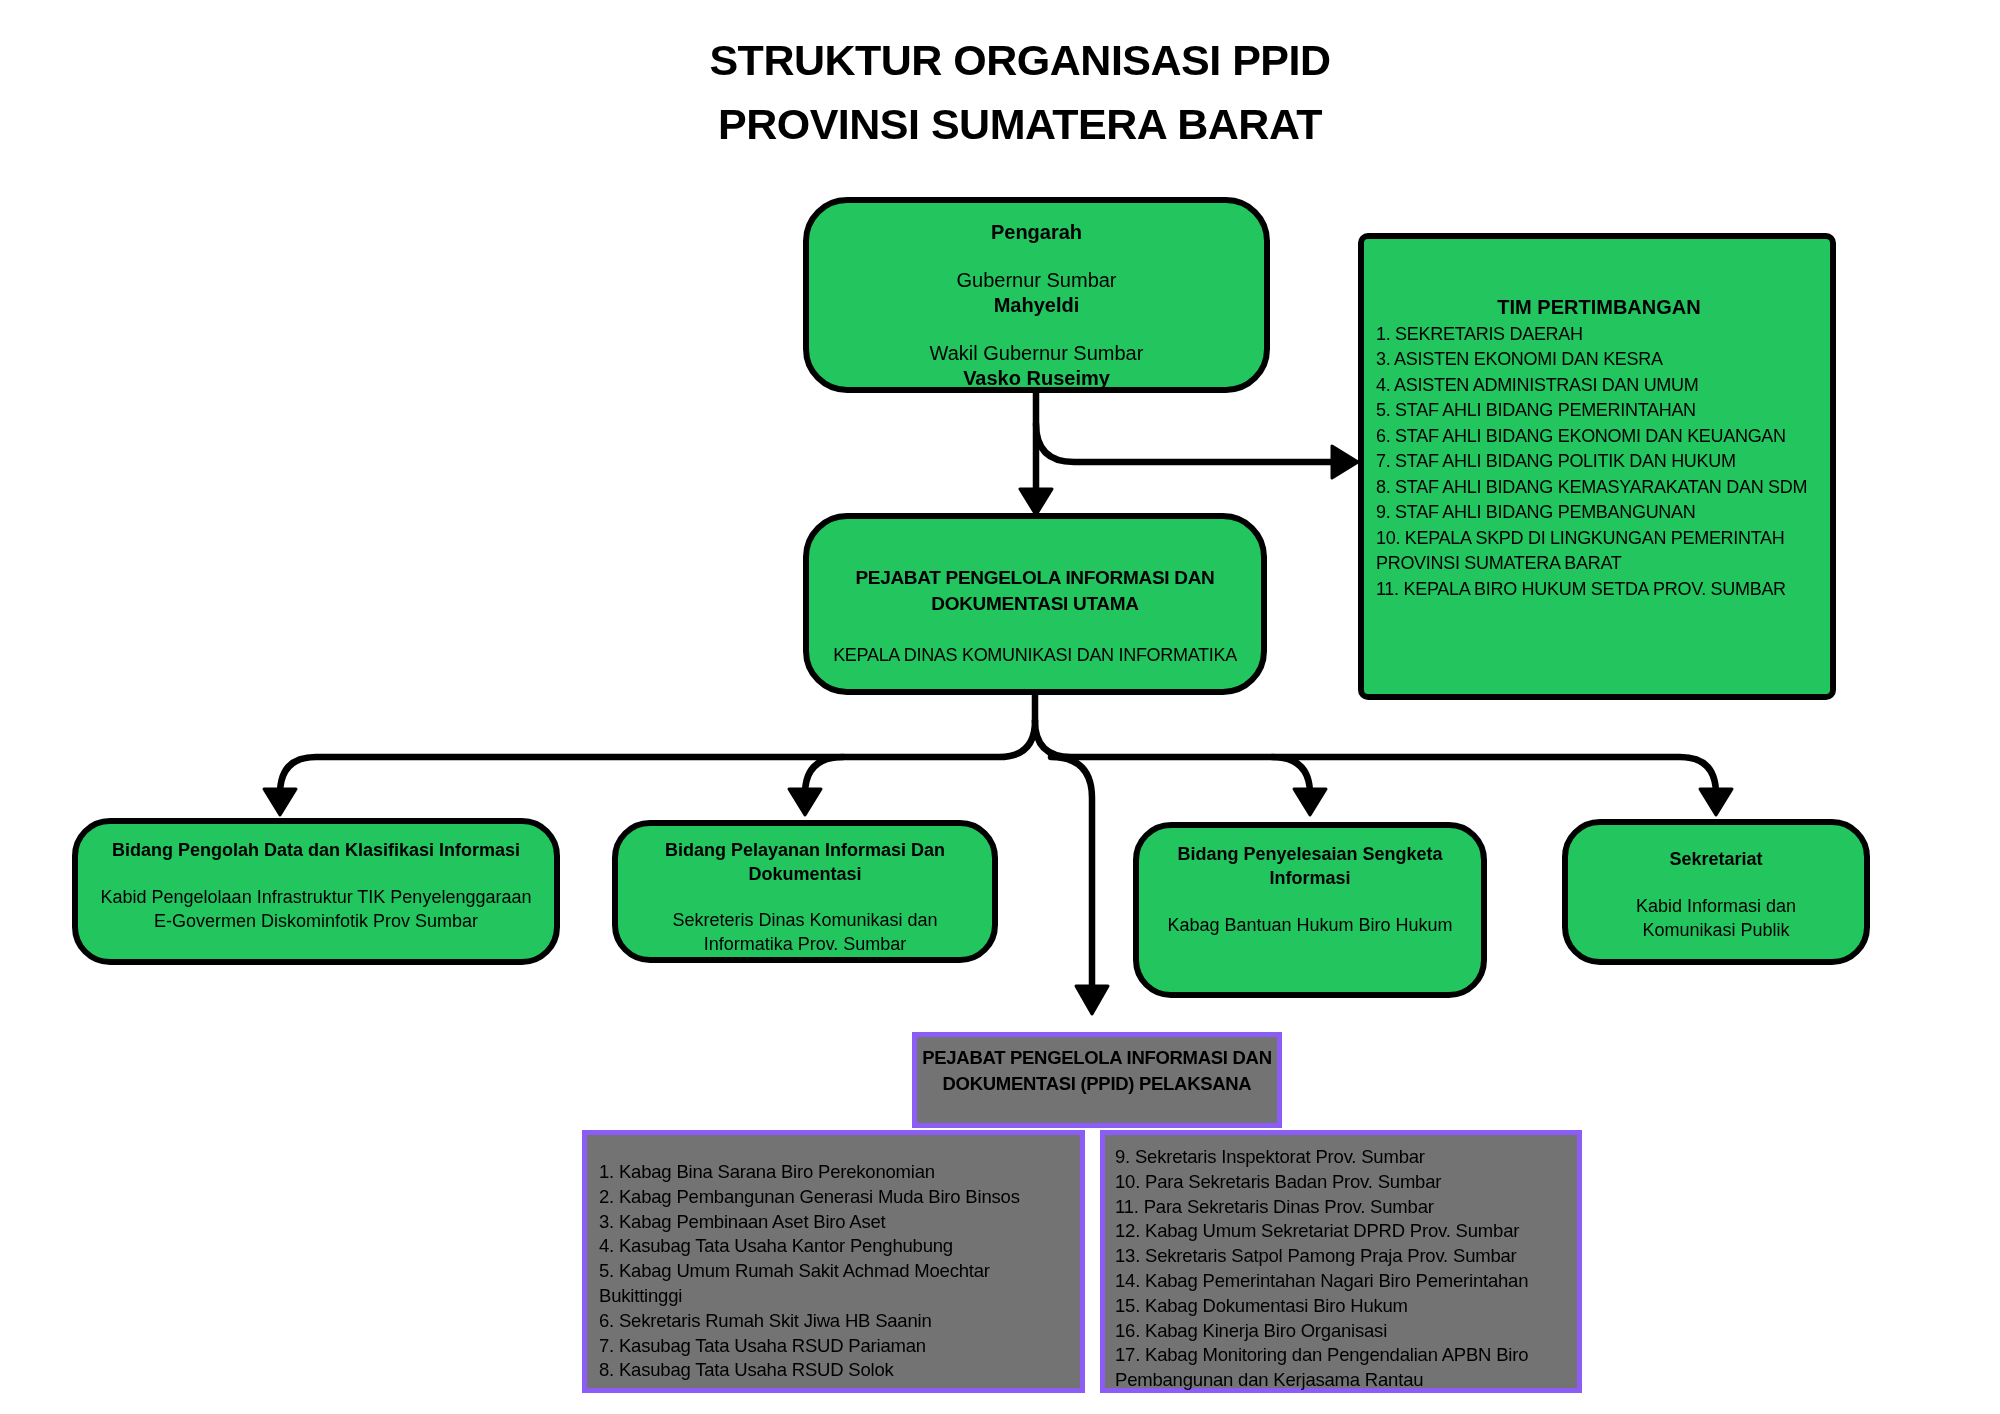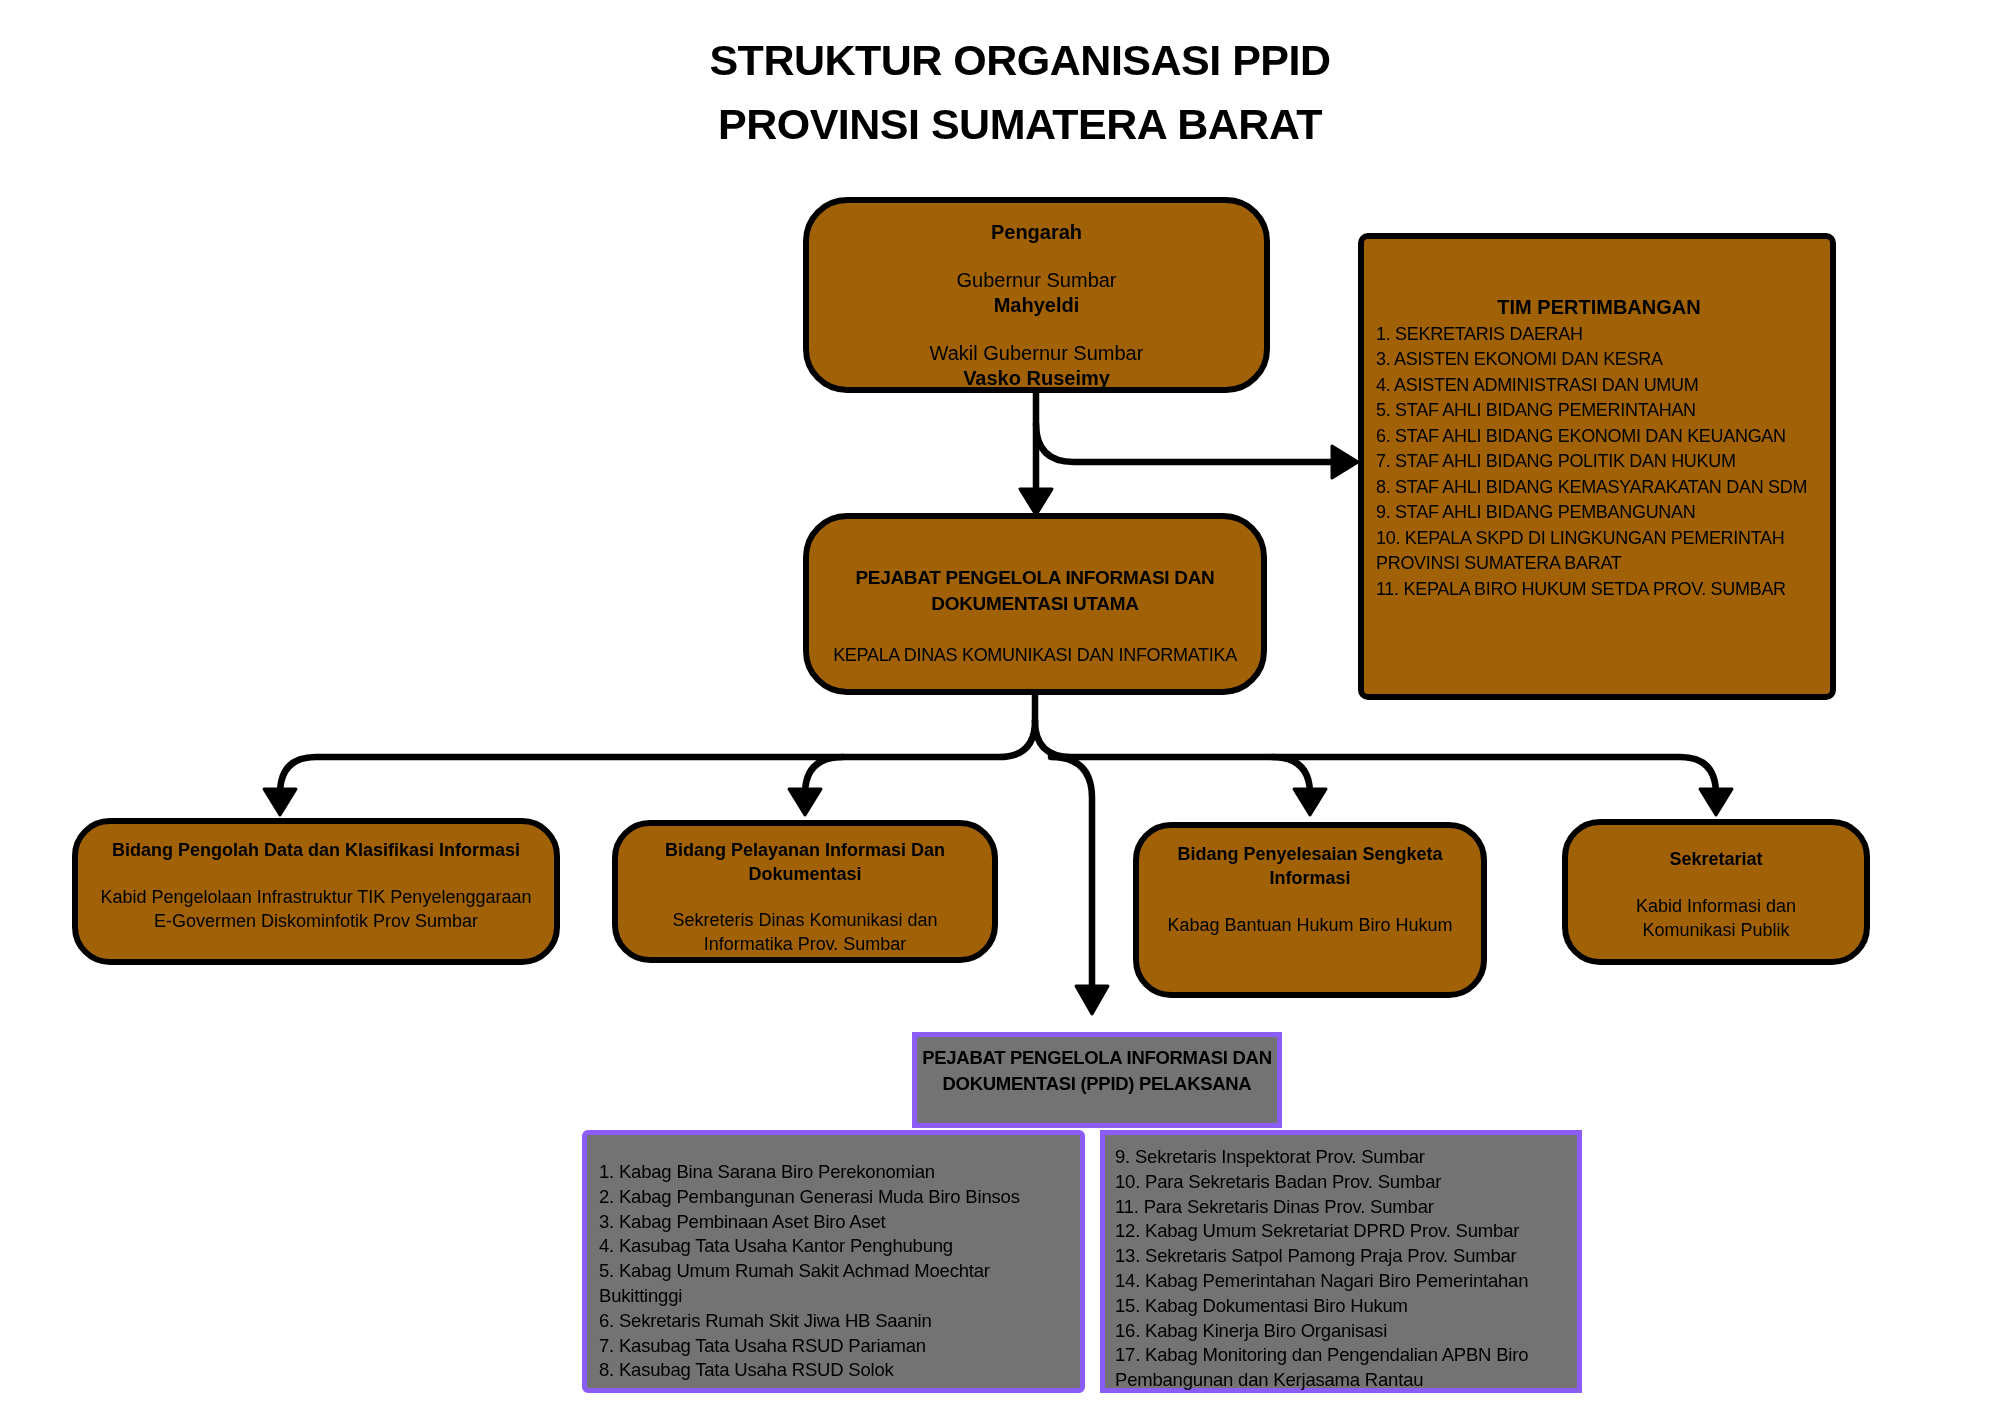--- a/index.html
+++ b/index.html
@@ -6,21 +6,21 @@
   .canvas{
     position:relative;width:2000px;height:1414px;background:#ffffff;
     font-family:"Liberation Sans",sans-serif;color:#000;overflow:hidden;
   }
   .title{
     position:absolute;left:480px;top:28px;width:1080px;z-index:2;
     text-align:center;font-weight:800;font-size:43px;line-height:64px;letter-spacing:-0.5px;
   }
   svg.wires{position:absolute;left:0;top:0;z-index:1;}
   .box{
-    position:absolute;box-sizing:border-box;background:#a16207;z-index:2;
+    position:absolute;box-sizing:border-box;background:#22c55e;z-index:2;
     border:6px solid #000;border-radius:44px;text-align:center;
   }
   .rect{
     position:absolute;box-sizing:border-box;background:#737373;z-index:2;
     border:5px solid #8b5cf6;text-align:left;margin-top:12px;
   }
   
   .pengarah{left:803px;top:197px;width:467px;height:196px;padding-top:17px;font-size:20px;line-height:25px;}
   .pengarah .head{font-weight:700;margin-bottom:23px;}
   .pengarah .name{font-weight:700;margin-bottom:23px;}
@@ -41,21 +41,21 @@
   .b2 .head{margin-bottom:22px;}
   .b3{left:1133px;top:822px;width:354px;height:176px;border-radius:38px;padding:14px 12px 0;}
   .b3 .head{margin-bottom:23px;}
   .b4{left:1562px;top:819px;width:308px;height:146px;border-radius:38px;padding:22px 20px 0;}
   .b4 .head{margin-bottom:23px;}
   
   .pelaksana{left:912px;top:1020px;width:370px;height:96px;padding:8px 4px 0;
              font-weight:700;font-size:18.5px;line-height:26px;text-align:center;letter-spacing:-0.3px;}
   
   .list{font-size:18.5px;line-height:24.8px;letter-spacing:-0.2px;}
-  .list-left{left:582px;top:1118px;width:503px;height:263px;padding:25px 10px 0 12px;border-radius:6px;}
+  .list-left{left:582px;top:1118px;width:503px;height:263px;padding:25px 10px 0 12px;}
   .list-right{left:1100px;top:1118px;width:482px;height:263px;padding:10px 8px 0 10px;}
 </style>
 </head>
 <body>
 
 <div class="canvas">
 
   <svg class="wires" width="2000" height="1414" viewBox="0 0 2000 1414">
     <g stroke="#000" stroke-width="6.5" fill="none" stroke-linecap="round">
       <path d="M1036 390 L1036 496"></path>

